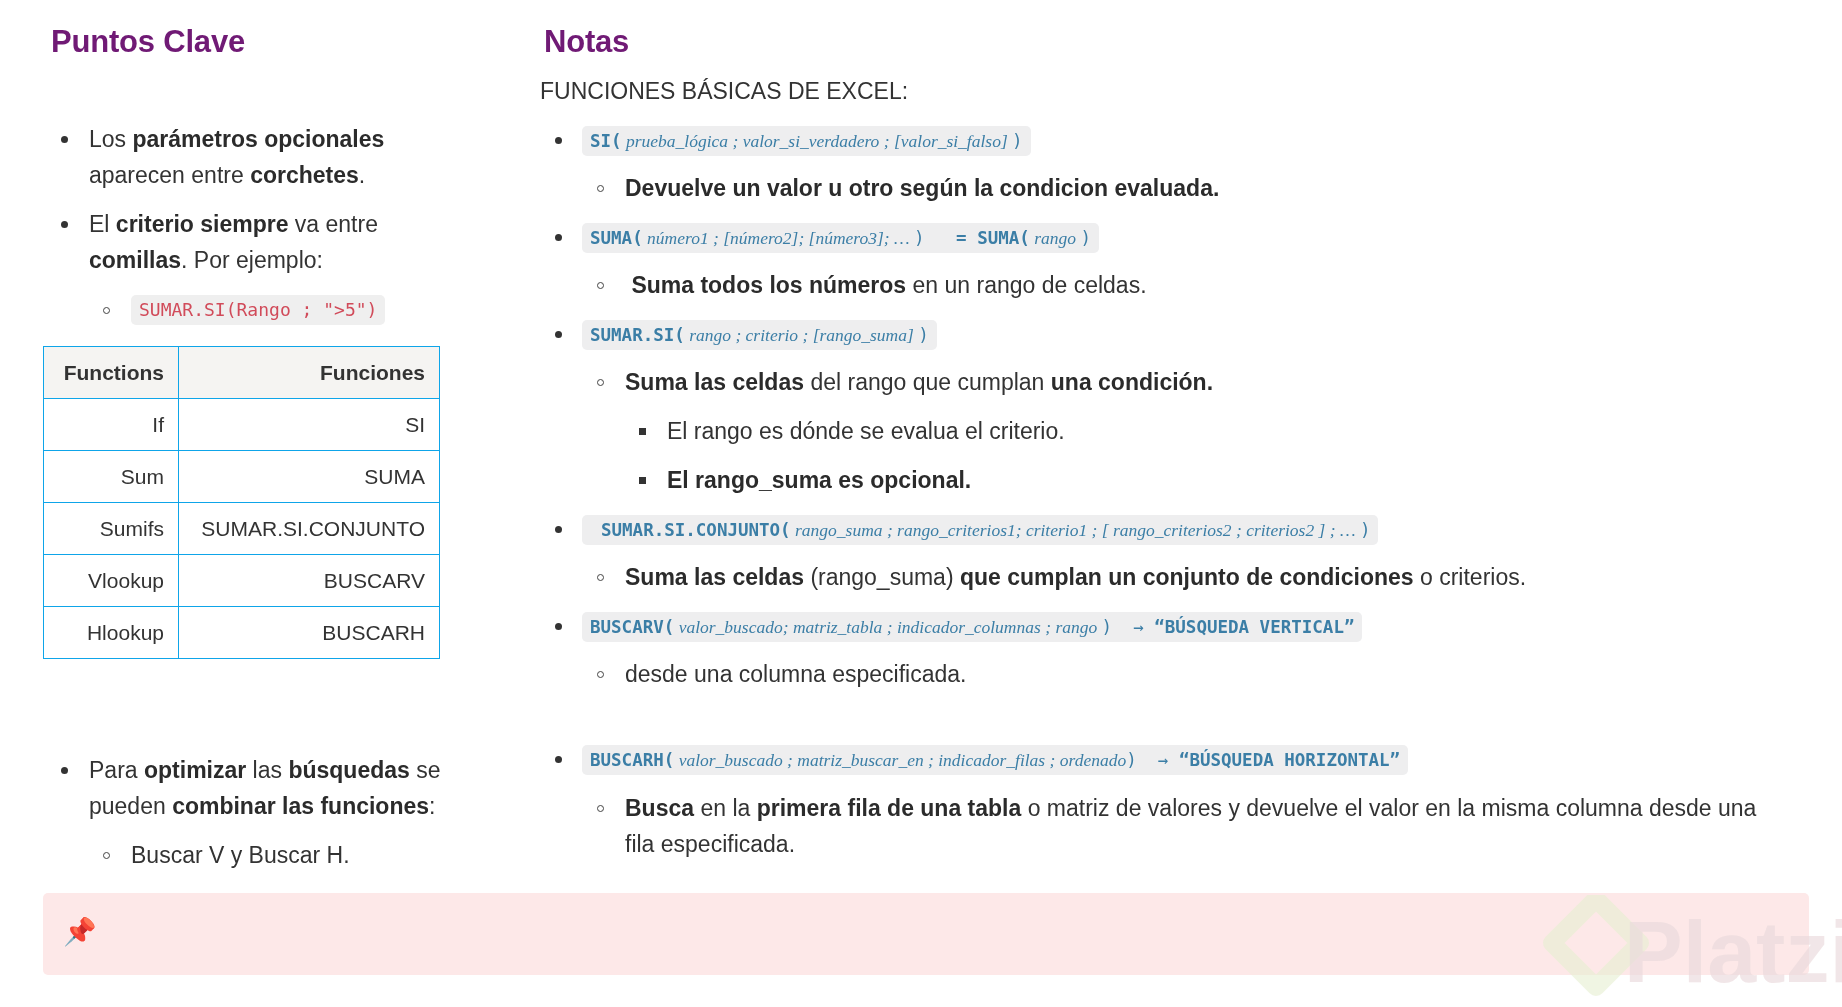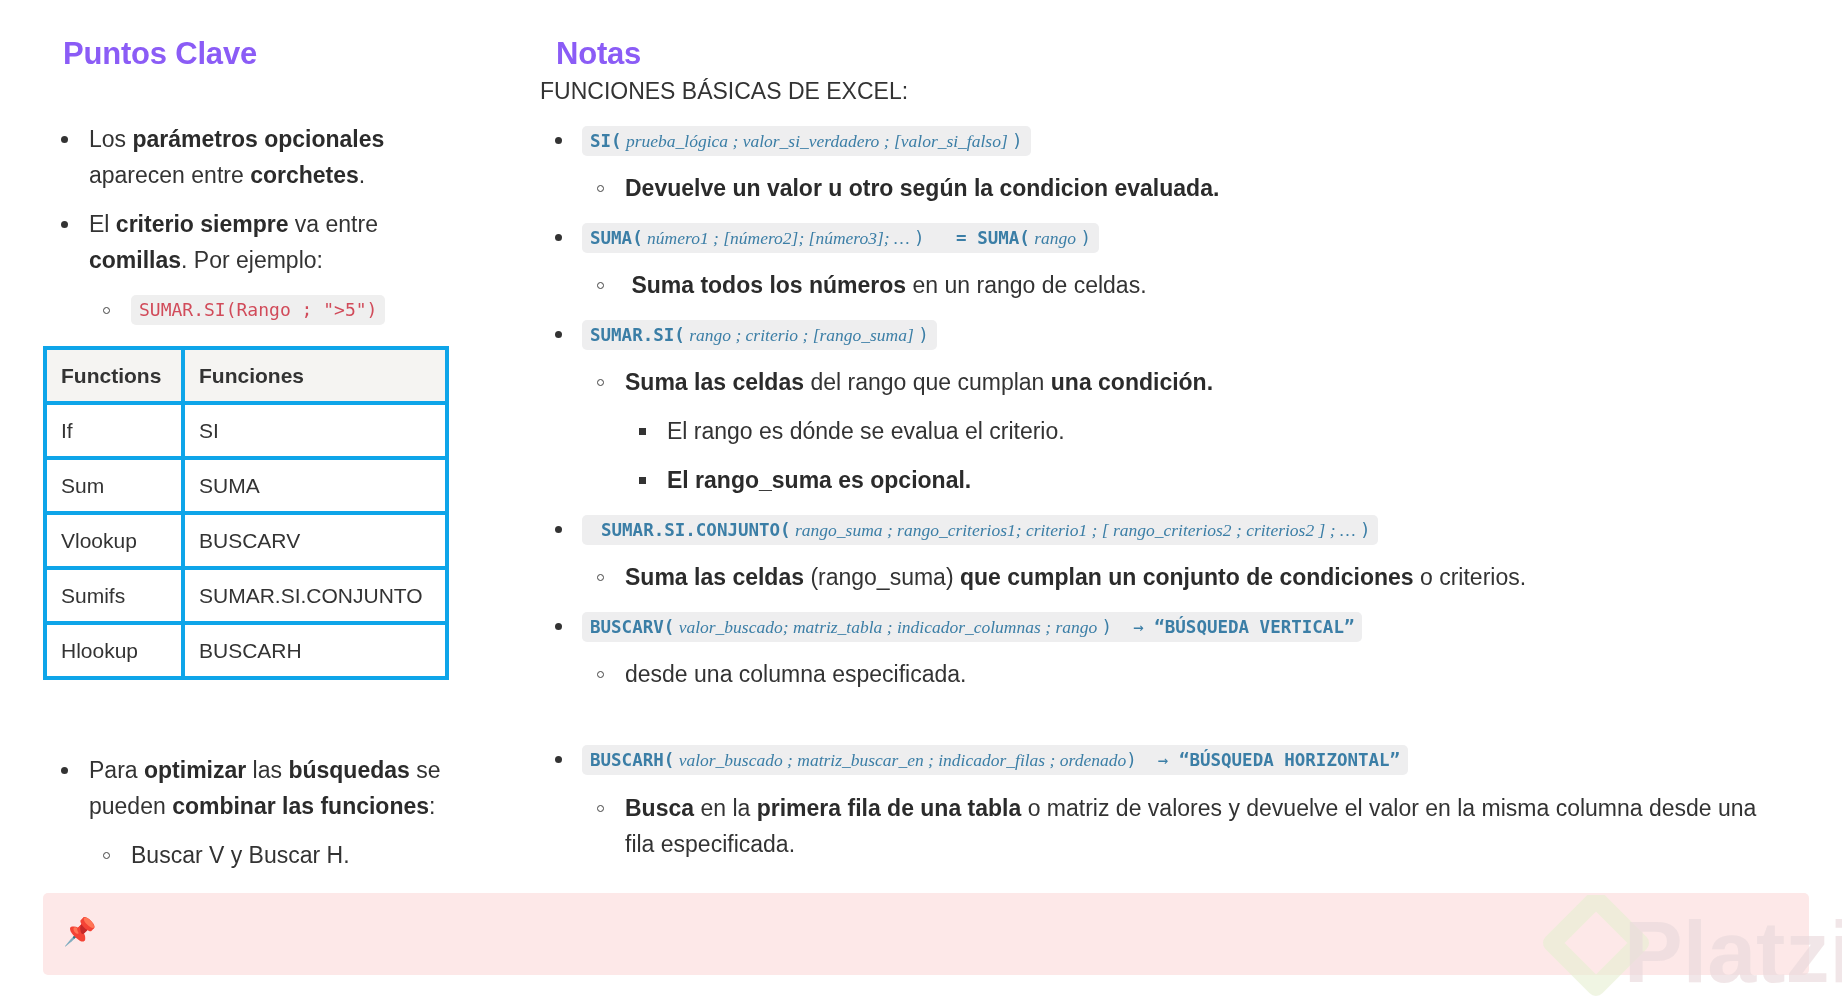--- a/index.html
+++ b/index.html
@@ -1,39 +1,39 @@
 <!DOCTYPE html>
 <html><head>
 <meta charset="utf-8">
 <style>
   html, body { margin:0; padding:0; }
   body {
     width:1842px; height:1007px; overflow:hidden; background:#ffffff;
     font-family:"Liberation Sans", "DejaVu Sans", sans-serif;
     color:#333333; position:relative;
   }
-  .h2 { position:absolute; font-size:31px; font-weight:bold; color:#8b5cf6; margin:16px; letter-spacing:-0.2px; }
+  .h2 { position:absolute; font-size:31px; font-weight:bold; color:#701a75; margin:4px; letter-spacing:-0.2px; }
   .txt { font-size:23px; line-height:36px; color:#333; }
   b { font-weight:bold; color:#2b2b2b; }
   .abs { position:absolute; }
 
   
   #left-col { position:absolute; left:0; top:0; width:470px; }
   .lbul { position:absolute; width:7px; height:7px; border-radius:50%; background:#333; }
   .lcir { position:absolute; width:7px; height:7px; border-radius:50%; border:1.5px solid #444; box-sizing:border-box; }
   .lsq { position:absolute; width:7px; height:7px; background:#333; }
 
   .code-red {
     position:absolute; font-family:"DejaVu Sans Mono", "Liberation Mono", monospace;
     font-size:18px; color:#d14b5a; background:#efefef; border-radius:5px;
     padding:4px 8px; line-height:22px;
   }
 
   table.fx { position:absolute; left:43px; top:346px; border-collapse:collapse; font-size:21px; color:#333; }
-  table.fx th, table.fx td { border:4px solid #0ea5e9; height:51px; padding:0 14px; text-align:left; vertical-align:middle; }
+  table.fx th, table.fx td { border:1px solid #0ea5e9; height:51px; padding:0 14px; text-align:right; vertical-align:middle; }
   table.fx th { background:#f5f4f2; font-weight:bold; }
   table.fx td.c1, table.fx th.c1 { width:106px; }
   table.fx td.c2, table.fx th.c2 { width:232px; }
 
   
   .code {
     position:absolute; font-family:"DejaVu Sans Mono", "Liberation Mono", monospace;
     font-size:17.5px; color:#3b7ea6; background:#eeeeef; border-radius:5px;
     padding:4px 8px; line-height:22px; white-space:pre;
   }
@@ -78,26 +78,26 @@
     <tbody>
       <tr>
           <td class="c1">If</td>
           <td class="c2">SI</td>
         </tr>
       <tr>
           <td class="c1">Sum</td>
           <td class="c2">SUMA</td>
         </tr>
       <tr>
+          <td class="c1">Sumifs</td>
+          <td class="c2">SUMAR.SI.CONJUNTO</td>
+        </tr>
+      <tr>
           <td class="c1">Vlookup</td>
           <td class="c2">BUSCARV</td>
-        </tr>
-      <tr>
-          <td class="c1">Sumifs</td>
-          <td class="c2">SUMAR.SI.CONJUNTO</td>
         </tr>
       <tr>
           <td class="c1">Hlookup</td>
           <td class="c2">BUSCARH</td>
         </tr>
     </tbody>
   </table>
 
   <span class="lbul" style="left:61px; top:767px;"></span>
   <div class="abs txt" style="left:89px; top:752px; width:400px;">

